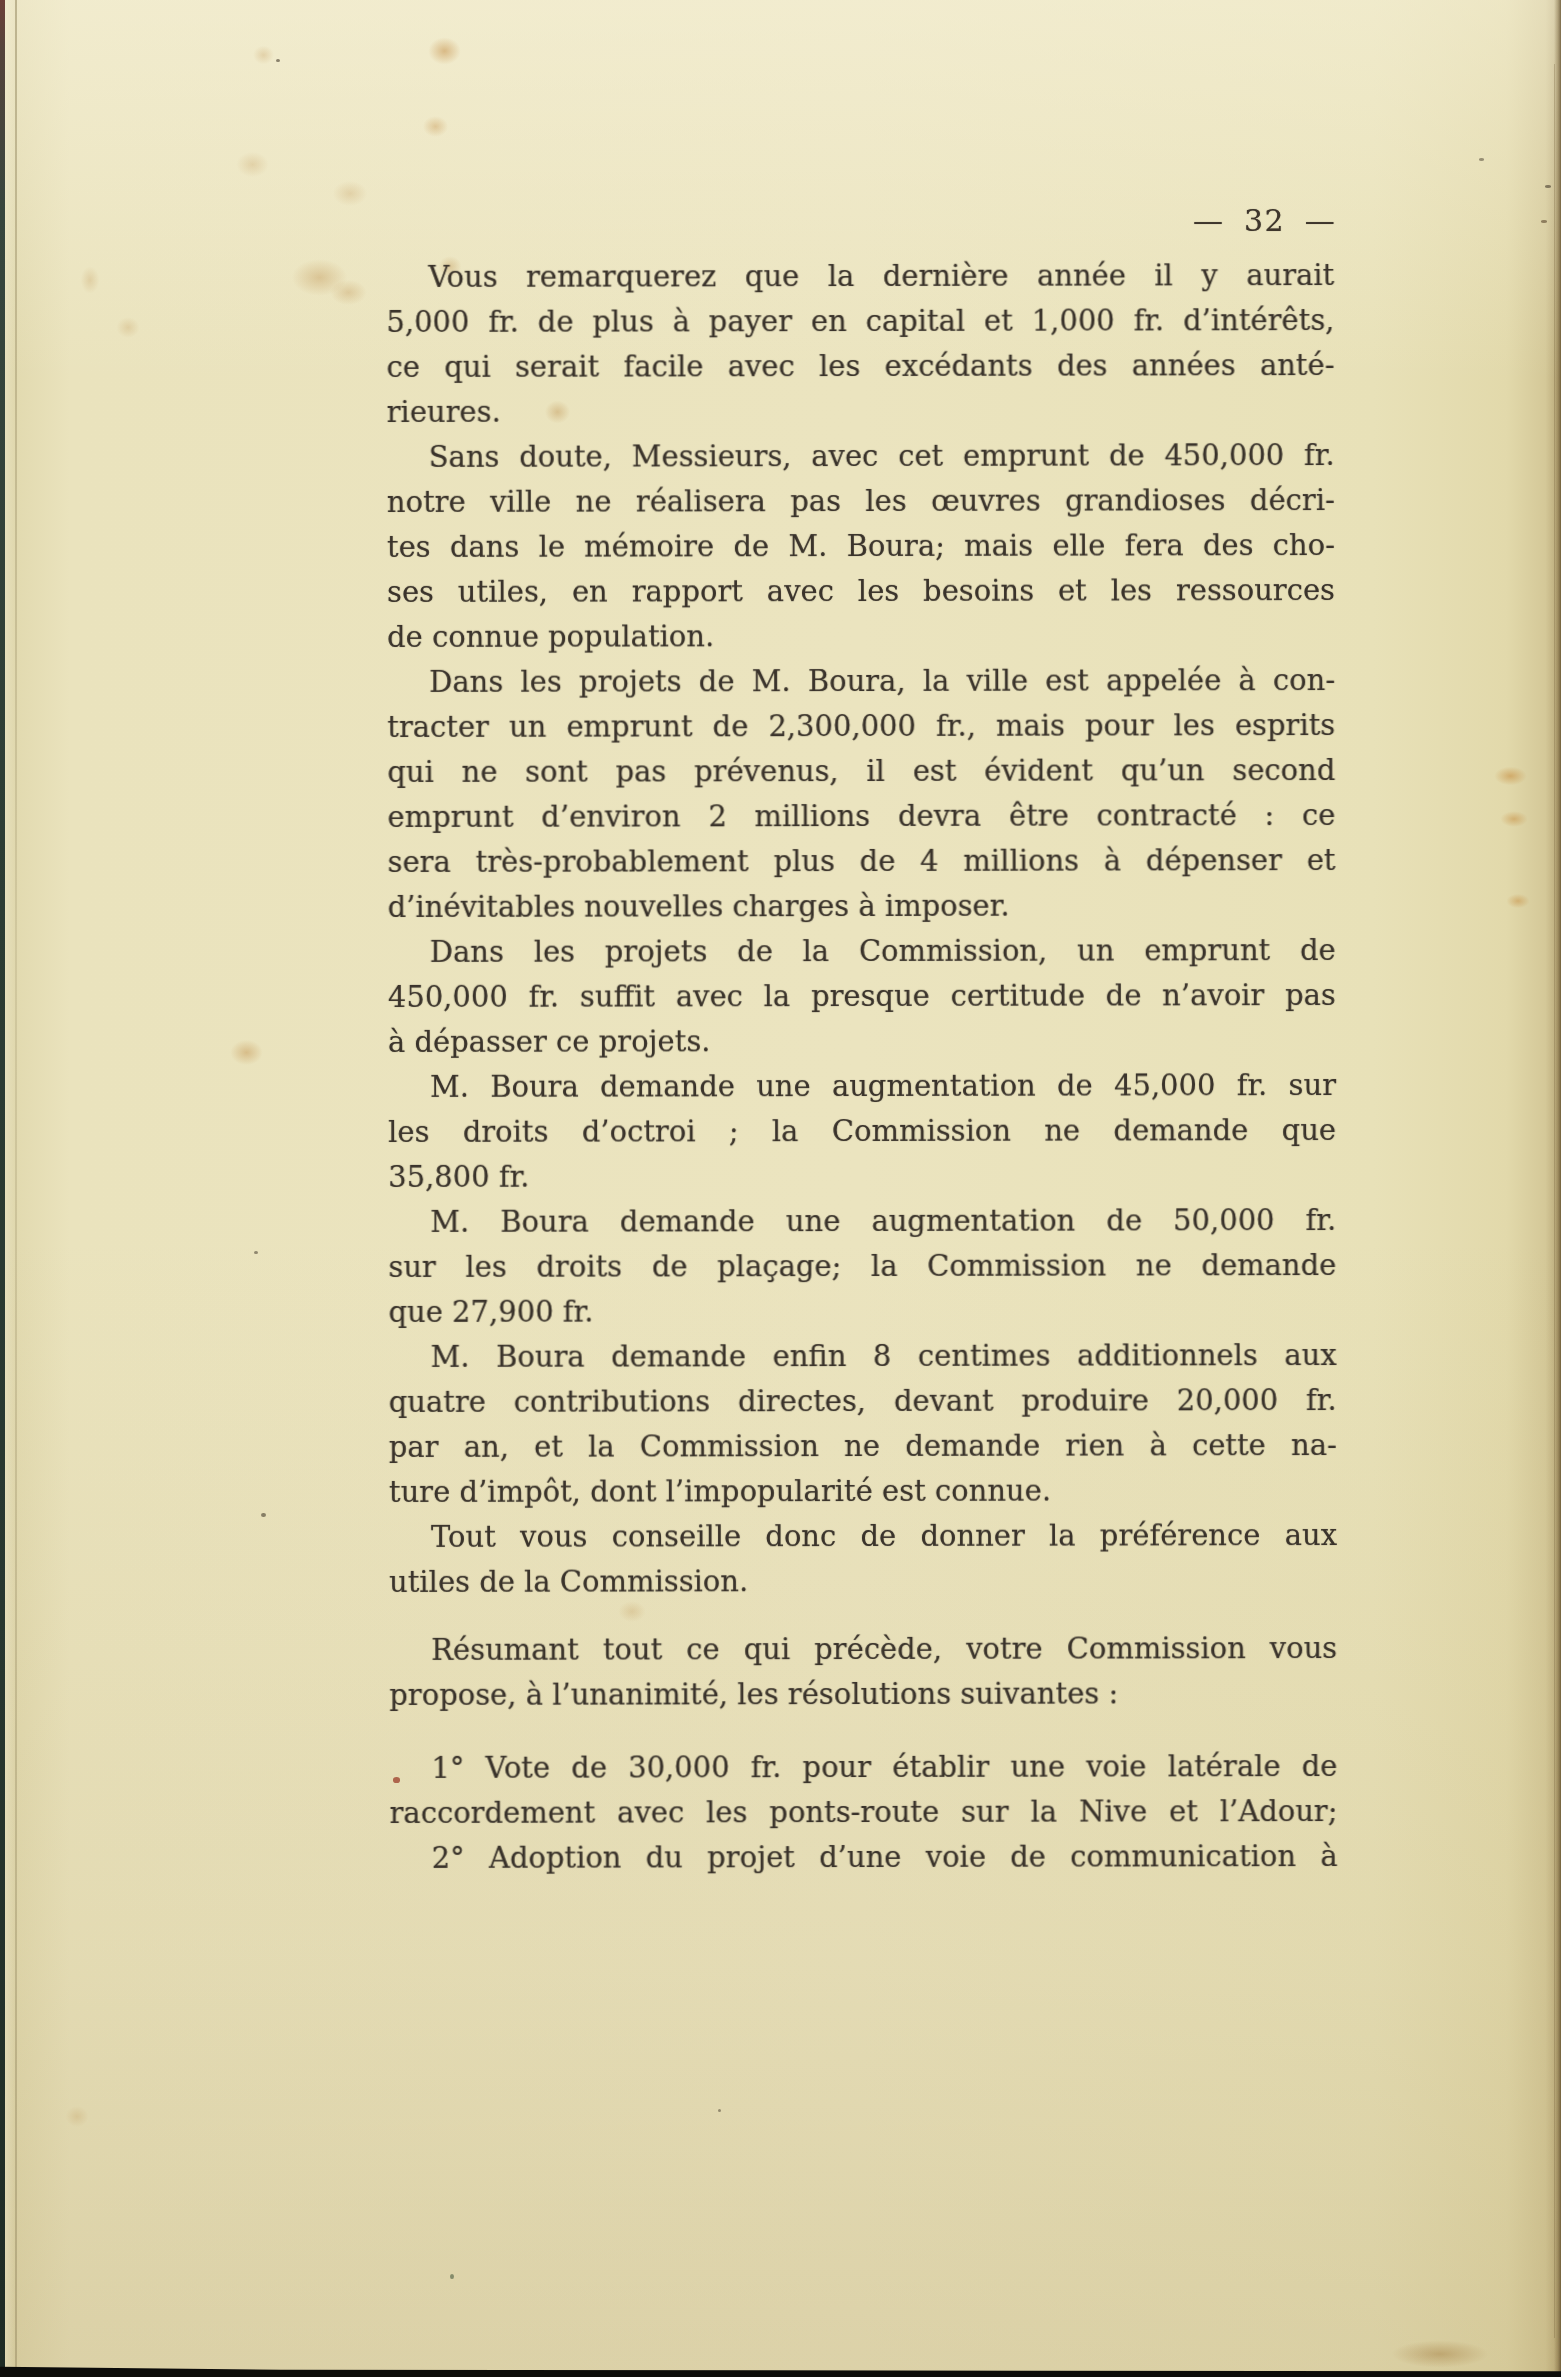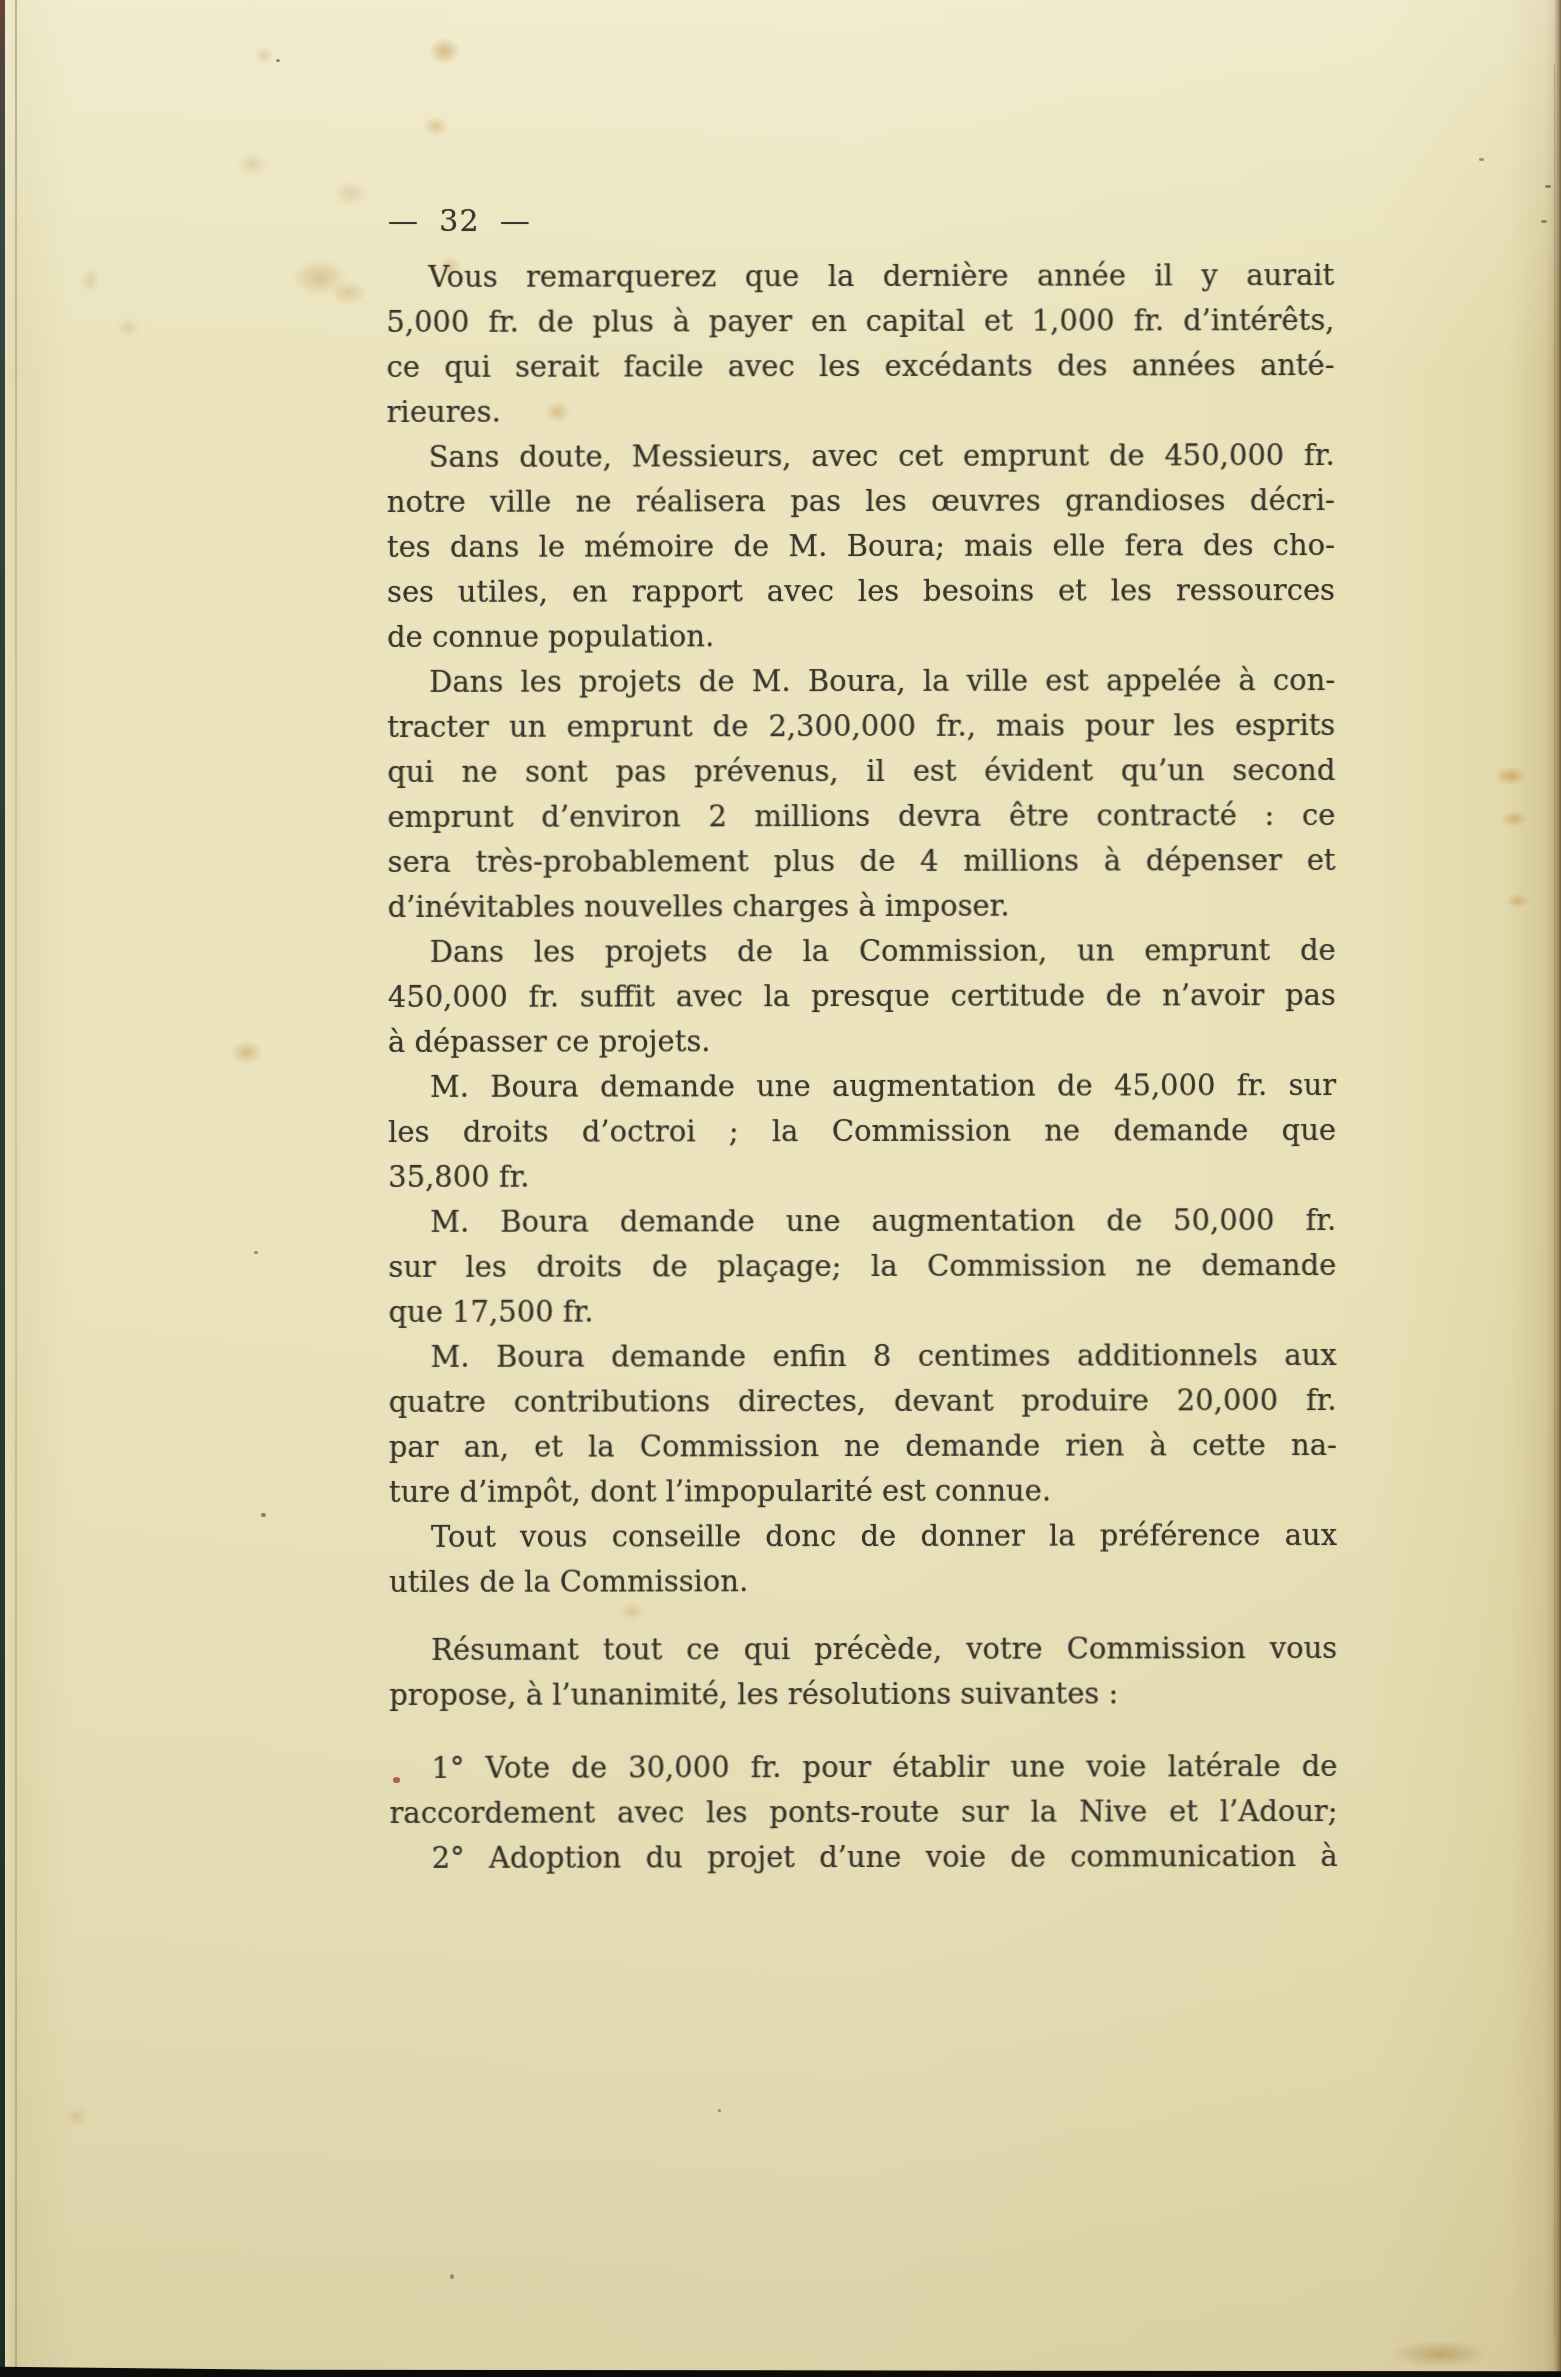--- a/index.html
+++ b/index.html
@@ -35,21 +35,21 @@
     background:rgba(112,92,56,.3);
   }
   .bottom-band{
     position:absolute;left:0;top:2358px;width:100%;height:19px;
     background:#0c0c0a;
     clip-path:polygon(0 46%, 18% 62%, 100% 70%, 100% 100%, 0 100%);
   }
   .spot,.speck{position:absolute;border-radius:50%;pointer-events:none}
   .page-number{
     position:absolute;left:388px;top:203px;width:948px;
-    text-align:left;font-size:30px;color:#3e362c;
+    text-align:right;font-size:30px;color:#3e362c;
     letter-spacing:1.3px;word-spacing:9px;
     text-shadow:0 0 0.9px rgba(62,54,44,.6);
     filter:blur(0.2px);
   }
   .text-block{
     position:absolute;left:388px;top:254px;width:948px;
     color:#3a332b;font-size:29px;line-height:45px;
     text-shadow:0 0 1px rgba(58,51,43,.5);
     transform:rotate(-.12deg);
     filter:blur(0.2px);
@@ -133,21 +133,21 @@
         <div class="line end"><span>à dépasser ce projets.</span></div>
       </div>
       <div class="paragraph">
         <div class="line indent"><span>M. Boura demande une augmentation de 45,000 fr. sur</span></div>
         <div class="line"><span>les droits d’octroi ; la Commission ne demande que</span></div>
         <div class="line end"><span>35,800 fr.</span></div>
       </div>
       <div class="paragraph">
         <div class="line indent"><span>M. Boura demande une augmentation de 50,000 fr.</span></div>
         <div class="line"><span>sur les droits de plaçage; la Commission ne demande</span></div>
-        <div class="line end"><span>que 17,500 fr.</span></div>
+        <div class="line end"><span>que 27,900 fr.</span></div>
       </div>
       <div class="paragraph">
         <div class="line indent"><span>M. Boura demande enfin 8 centimes additionnels aux</span></div>
         <div class="line"><span>quatre contributions directes, devant produire 20,000 fr.</span></div>
         <div class="line"><span>par an, et la Commission ne demande rien à cette na-</span></div>
         <div class="line end"><span>ture d’impôt, dont l’impopularité est connue.</span></div>
       </div>
       <div class="paragraph">
         <div class="line indent"><span>Tout vous conseille donc de donner la préférence aux</span></div>
         <div class="line end"><span>utiles de la Commission.</span></div>

